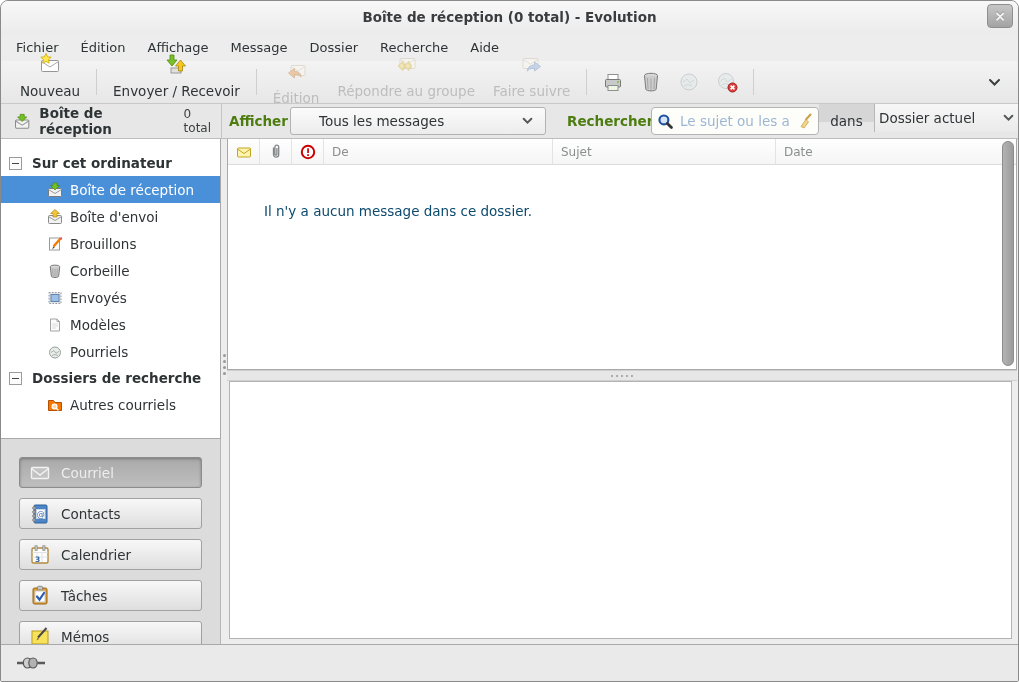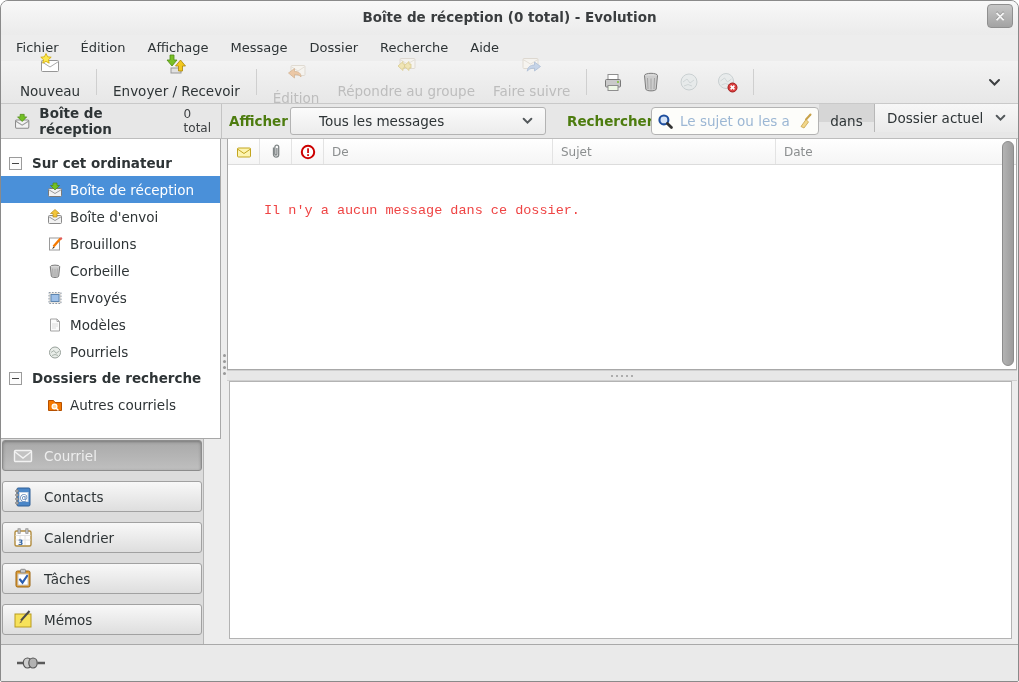--- a/index.html
+++ b/index.html
@@ -49,54 +49,54 @@
   .combo1{left:289px;width:256px;padding-left:28px;}
   .combo1 .chev{position:absolute;right:12px;}
   .entry{position:absolute;left:650px;top:3px;width:168px;height:28px;background:#fdfdfa;
     border:1px solid #b3b3b3;border-radius:4px;display:flex;align-items:center;padding:0 5px;gap:4px;}
   .entry input{flex:1;min-width:0;border:none;outline:none;background:transparent;
     font-family:inherit;font-size:13.5px;color:#2e3436;}
   .entry input::placeholder{color:#9cb7d4;opacity:1;}
   .fb-dans{position:absolute;left:818px;width:55px;top:0;bottom:16px;background:#d6d6d6;
     text-align:center;line-height:34px;font-size:13.5px;}
   .combo2{position:absolute;left:873px;right:0;top:0;bottom:0;border:none;border-left:1px solid #b7b7b7;
-    border-radius:0;background:linear-gradient(#f7f7f7,#eaeaea);padding:0 12px;
+    border-radius:0;background:linear-gradient(#f7f7f7,#eaeaea);padding:0 4px;
     display:flex;align-items:center;font-size:13.5px;}
   .combo2 .chev{margin-left:auto;}
   
   .main{position:absolute;top:138px;left:0;right:0;bottom:37px;background:#ededed;}
   .tree-panel{position:absolute;left:0;top:0;width:220px;height:300px;background:#fff;
     border-right:1px solid #a8a8a8;border-bottom:1px solid #a8a8a8;padding-top:11px;}
   .tree-group{display:flex;align-items:center;height:26px;padding-left:8px;gap:10px;
     font-weight:bold;font-size:13.5px;}
   .tree-item{display:flex;align-items:center;height:27px;padding-left:46px;gap:7px;font-size:13.5px;}
   .tree-item.selected{background:#4a90d9;color:#fff;}
   .expander{width:13px;height:13px;border:1px solid #9b9b9b;background:#fcfcfc;position:relative;flex:none;}
   .expander::after{content:"";position:absolute;left:2px;right:2px;top:5px;height:1px;background:#444;}
-  .switcher{position:absolute;left:0;top:300px;width:203px;bottom:0;background:#dcdcdc;
-    border-right:1px solid #b5b5b5;padding:1px;}
+  .switcher{position:absolute;left:0;top:300px;width:220px;bottom:0;background:#dcdcdc;
+    border-right:1px solid #b5b5b5;padding:18px;}
   .sw-btn{width:100%;height:31px;margin-bottom:10px;border:1px solid #a1a1a1;border-radius:3px;
     background:linear-gradient(#f8f8f8,#dedede);display:flex;align-items:center;gap:10px;
     padding-left:9px;font-size:13.5px;color:#2e3436;}
   .sw-btn.pressed{background:linear-gradient(#a9a9a9,#bfbfbf);border-color:#8c8c8c;
     color:#ededed;box-shadow:inset 0 1px 3px rgba(0,0,0,.3);}
   .vhandle{position:absolute;left:222px;top:215px;width:3px;height:3px;background:#9a9a9a;
     border-radius:50%;box-shadow:0 6px 0 #9a9a9a,0 12px 0 #9a9a9a,0 18px 0 #9a9a9a;}
   
   .msglist{position:absolute;left:226px;top:0;right:1px;height:231px;background:#fff;
     border:1px solid #a8a8a8;border-top:none;}
   .list-header{display:flex;height:26px;background:linear-gradient(#ffffff,#f5f5f5);
     border-bottom:1px solid #dcdcdc;align-items:center;}
   .hcell{height:100%;display:flex;align-items:center;border-right:1px solid #e3e3e3;
     color:#8b8e8f;font-size:12px;padding:0 8px;}
   .hcell.icon{width:32px;justify-content:center;padding:0;}
   .hcell.de{width:229px;}
   .hcell.sujet{width:223px;}
   .hcell.date{flex:1;border-right:none;}
-  .empty-text{position:absolute;left:36px;top:64px;font-size:13.5px;color:#ef4444;font-family:Liberation Mono, monospace;}
+  .empty-text{position:absolute;left:36px;top:64px;font-size:13.5px;color:#0c4a6e;}
   .vscroll{position:absolute;right:2px;top:2px;bottom:3px;width:12px;background:#f0f0f0;border-radius:7px;}
   .vscroll .thumb{position:absolute;left:0;right:0;top:0;bottom:0;background:linear-gradient(90deg,#b3b3b3,#9c9c9c);
     border:1px solid #8c8c8c;border-radius:7px;}
   .splitter{position:absolute;left:226px;top:231px;right:1px;height:11px;background:#e7e7e7;
     border-top:1px solid #cfcfcf;border-bottom:1px solid #cfcfcf;display:flex;align-items:center;justify-content:center;}
   .hdots{width:2px;height:2px;background:#9a9a9a;border-radius:50%;
     box-shadow:5px 0 0 #9a9a9a,10px 0 0 #9a9a9a,15px 0 0 #9a9a9a,20px 0 0 #9a9a9a;margin-right:20px;}
   .preview{position:absolute;left:228px;top:242px;right:6px;bottom:5px;background:#fff;
     border:1px solid #b3b3b3;}
   

